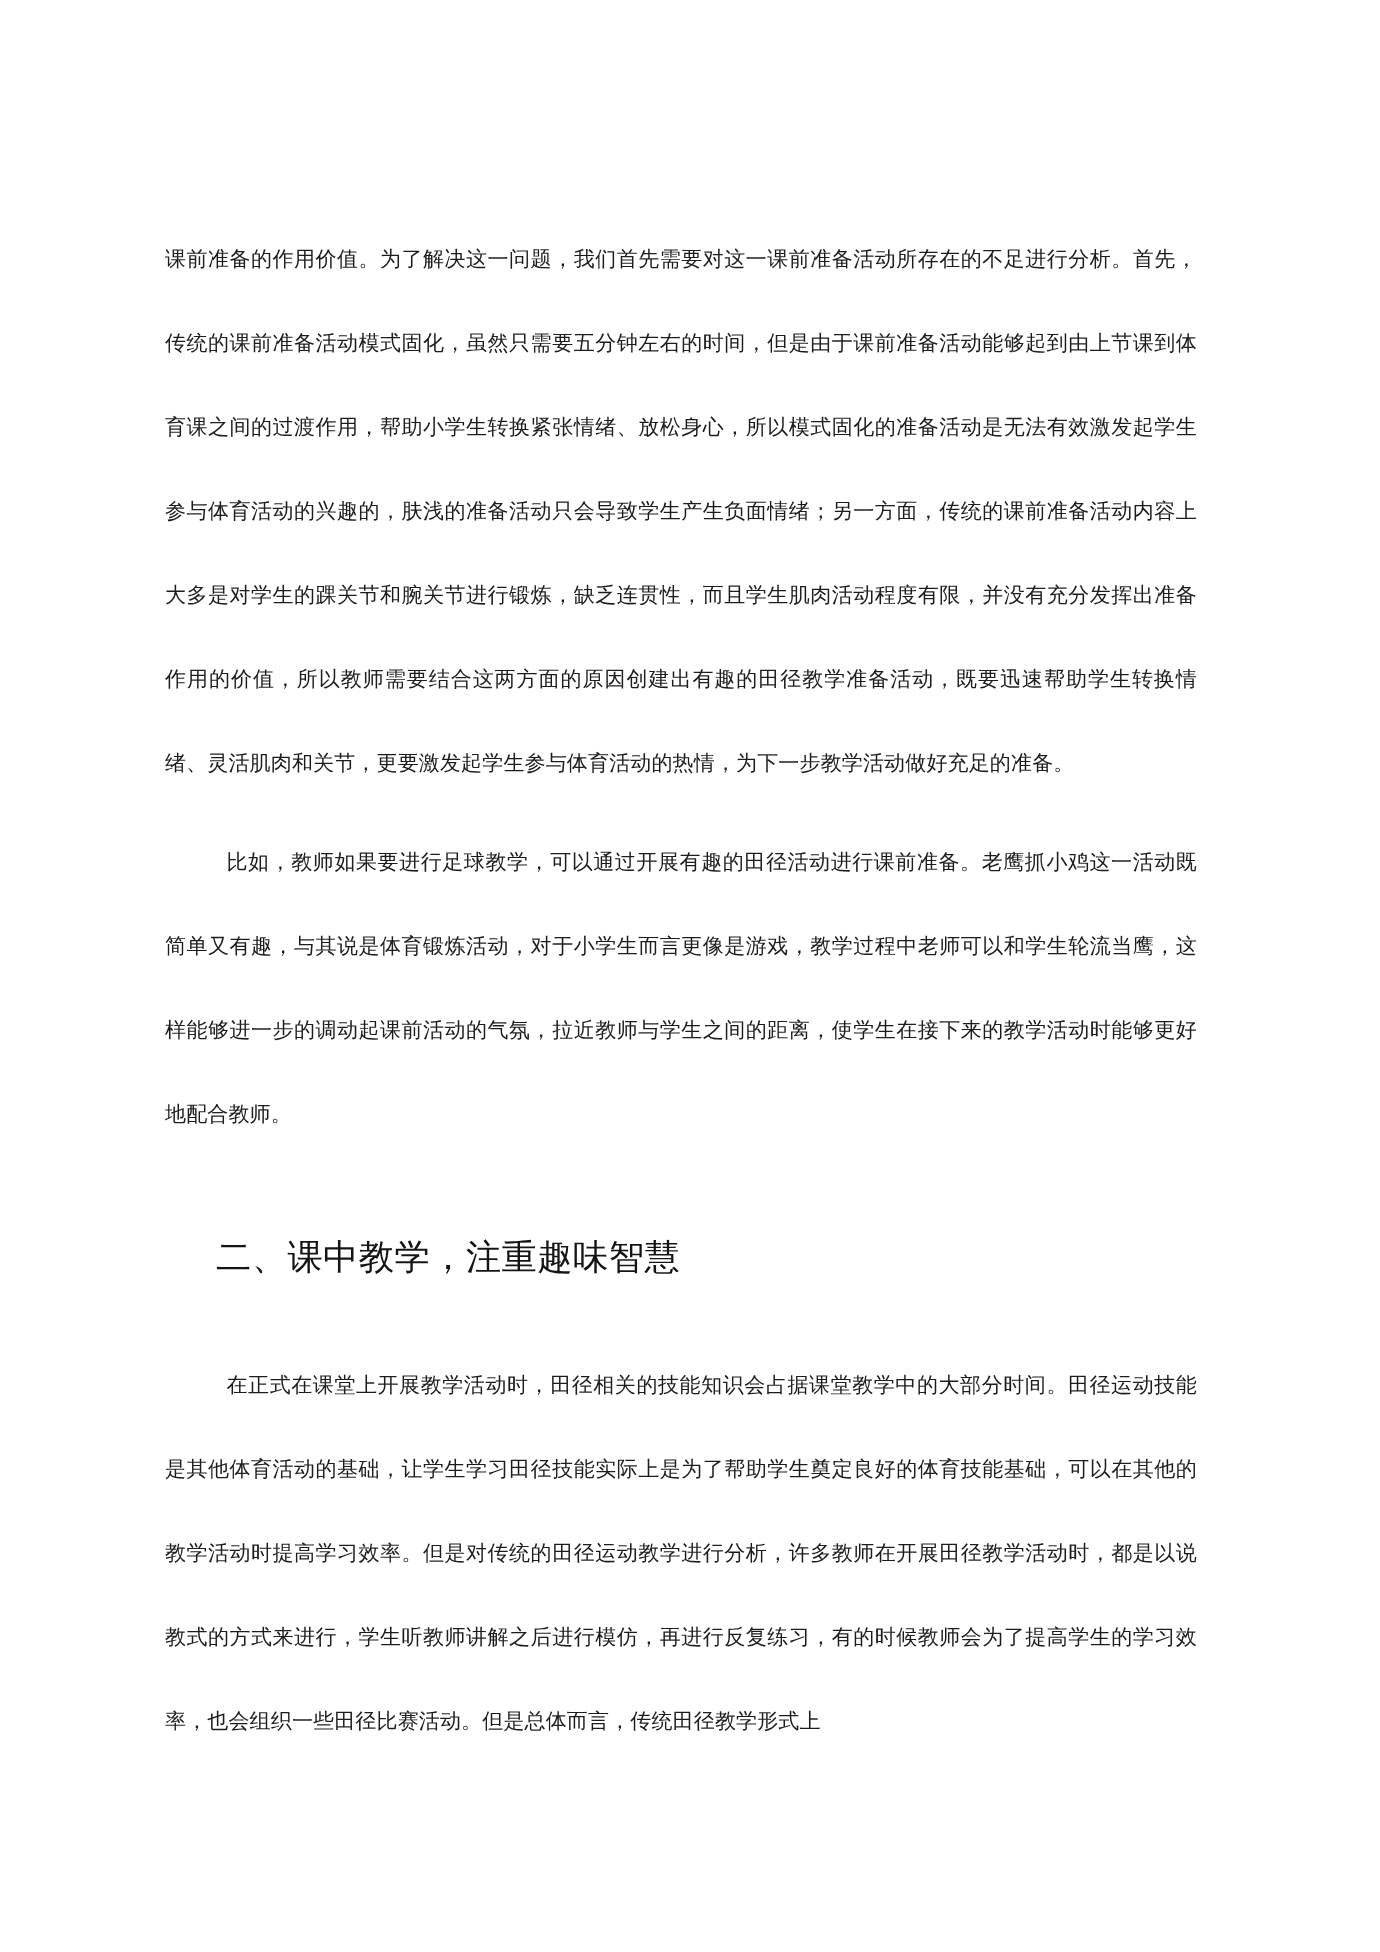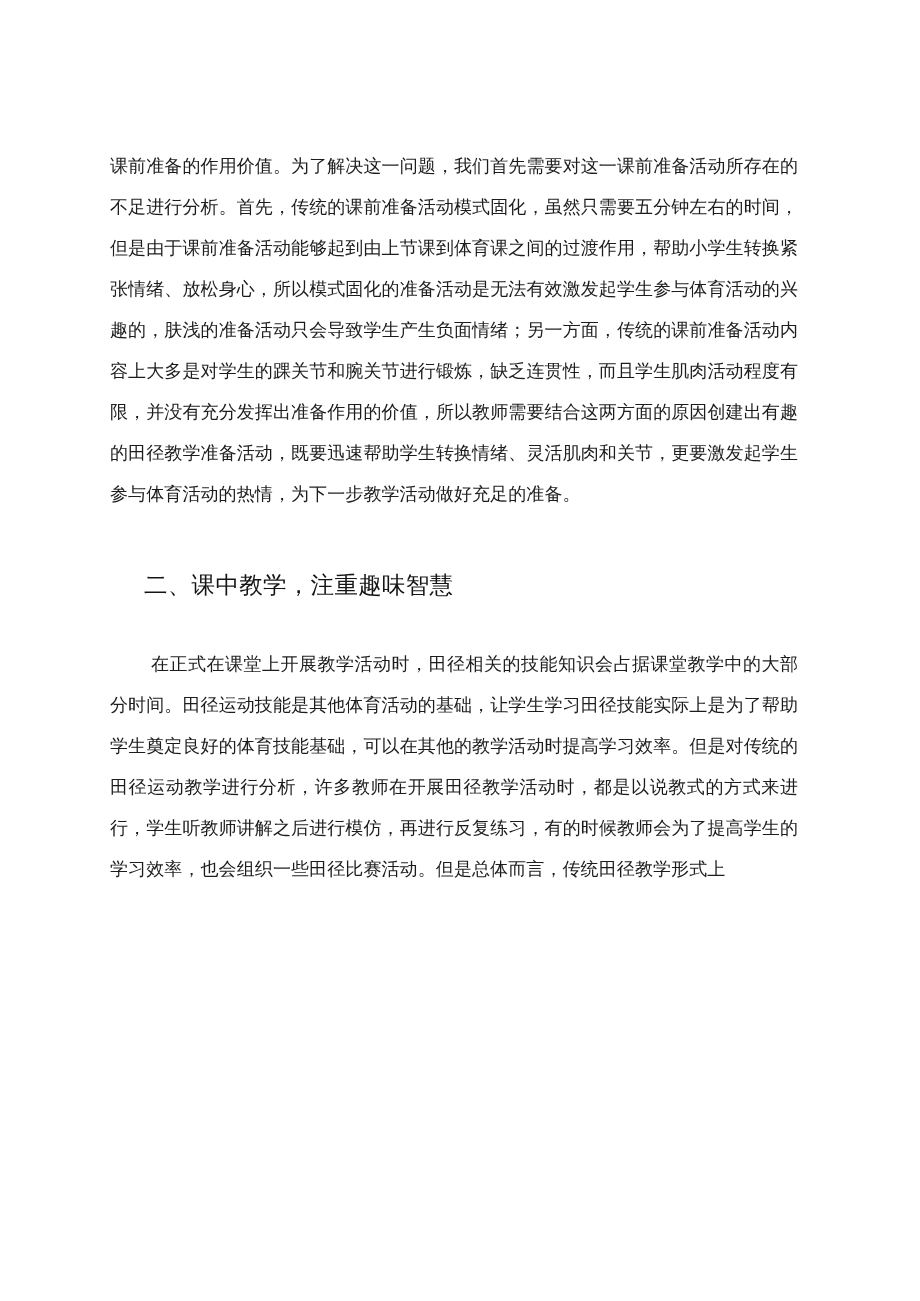--- a/index.html
+++ b/index.html
@@ -27,22 +27,22 @@
   .content {
     position: absolute;
     left: 110px;
     top: 146px;
     width: 704px;
   }
 
   
   .para {
     margin: 0 16px 10px 0;
-    font-size: 18px;
-    line-height: 41px;
+    font-size: 14px;
+    line-height: 56px;
     text-align: justify;
     text-justify: inter-ideograph;
     text-indent: 0;
     letter-spacing: 0.1px;
     color: #1c1c1c;
     word-break: break-all;
   }
   .para.indent {
     text-indent: 41px;
   }
@@ -69,20 +69,21 @@
 </style>
 </head>
 <body>
 
 <div class="page">
   <div class="content">
 
     <p class="para">课前准备的作用价值。为了解决这一问题，我们首先需要对这一课前准备活动所存在的不足进行分析。首先，传统的课前准备活动模式固化，虽然只需要五分钟左右的时间，但是由于课前准备活动能够起到由上节课到体育课之间的过渡作用，帮助小学生转换紧张情绪、放松身心，所以模式固化的准备活动是无法有效激发起学生参与体育活动的兴趣的，肤浅的准备活动只会导致学生产生负面情绪；另一方面，传统的课前准备活动内容上大多是对学生的踝关节和腕关节进行锻炼，缺乏连贯性，而且学生肌肉活动程度有限，并没有充分发挥出准备作用的价值，所以教师需要结合这两方面的原因创建出有趣的田径教学准备活动，既要迅速帮助学生转换情绪、灵活肌肉和关节，更要激发起学生参与体育活动的热情，为下一步教学活动做好充足的准备。</p>
 
 
+    <p class="para indent tight">比如，教师如果要进行足球教学，可以通过开展有趣的田径活动进行课前准备。老鹰抓小鸡这一活动既简单又有趣，与其说是体育锻炼活动，对于小学生而言更像是游戏，教学过程中老师可以和学生轮流当鹰，这样能够进一步的调动起课前活动的气氛，拉近教师与学生之间的距离，使学生在接下来的教学活动时能够更好地配合教师。</p>
 
     <div class="gap-before-heading"></div>
 
     <h2 class="section-heading">二、课中教学，注重趣味智慧</h2>
 
     <div class="gap-after-heading"></div>
 
     <p class="para indent">在正式在课堂上开展教学活动时，田径相关的技能知识会占据课堂教学中的大部分时间。田径运动技能是其他体育活动的基础，让学生学习田径技能实际上是为了帮助学生奠定良好的体育技能基础，可以在其他的教学活动时提高学习效率。但是对传统的田径运动教学进行分析，许多教师在开展田径教学活动时，都是以说教式的方式来进行，学生听教师讲解之后进行模仿，再进行反复练习，有的时候教师会为了提高学生的学习效率，也会组织一些田径比赛活动。但是总体而言，传统田径教学形式上</p>
 
   </div>

